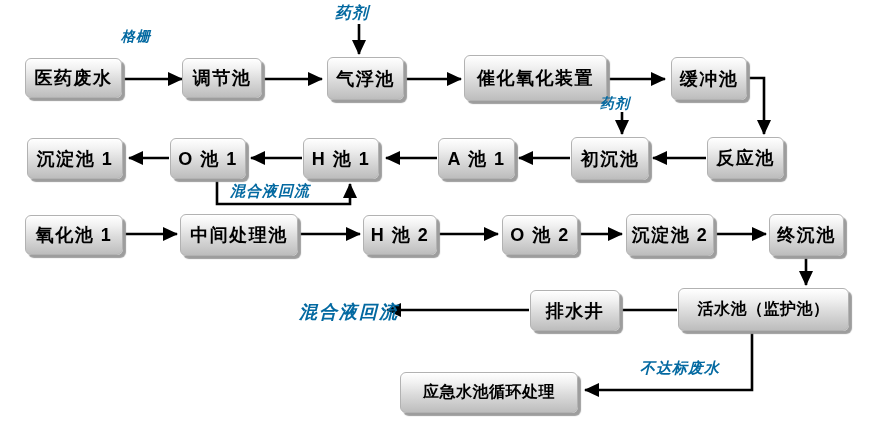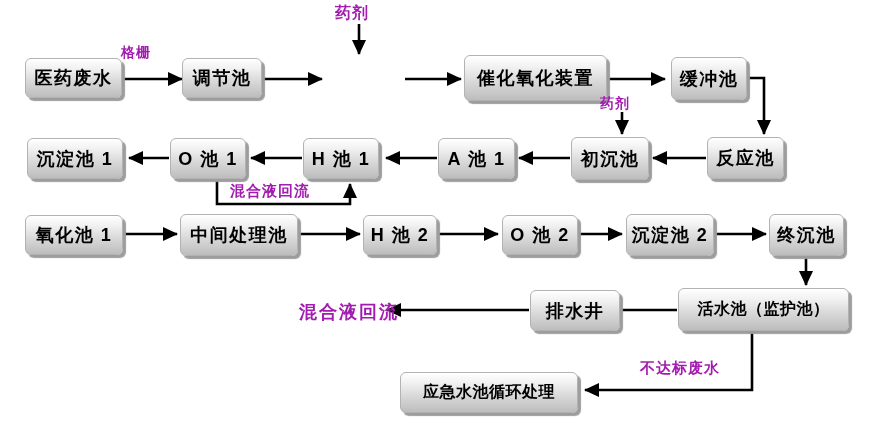--- a/index.html
+++ b/index.html
@@ -12,22 +12,22 @@
     display:flex;align-items:center;justify-content:center;
     background:linear-gradient(180deg,#ffffff 0%,#f1f1f1 25%,#dbdbdb 55%,#c7c7c7 85%,#bdbdbd 100%);
     border:1px solid #b2b2b2;
     border-radius:6px;
     box-shadow:3px 3px 1px #9d9d9d, inset 0 1px 0 #ffffff;
     font-weight:700;font-size:18px;letter-spacing:1.5px;color:#000;
     white-space:nowrap;text-align:center;
   }
   .node.small{font-size:16px;letter-spacing:0.5px;}
   .lbl{
-    position:absolute;font-weight:700;color:#a21caf;white-space:nowrap;
-    font-size:15px;letter-spacing:1px;
+    position:absolute;font-weight:700;color:#0369a1;white-space:nowrap;
+    font-size:15px;letter-spacing:1px;font-style:italic;
   }
   .lbl.big{font-size:18px;letter-spacing:2px;}
   svg#arrows{position:absolute;left:0;top:0;pointer-events:none;}
   svg#arrows line, svg#arrows polyline{stroke:#000;stroke-width:2.6;fill:none;}
 </style>
 </head>
 <body>
 
 <div id="canvas">
 
@@ -61,20 +61,21 @@
     <line x1="806" y1="257" x2="806" y2="285" marker-end="url(#ah)"></line>
 
     <line x1="677" y1="310" x2="608" y2="310" marker-end="url(#ah)"></line>
     <line x1="529" y1="310" x2="387" y2="310" marker-end="url(#ah)"></line>
 
     <polyline points="752,332 752,390 585,390" marker-end="url(#ah)"></polyline>
   </svg>
 
   <div class="node" style="left:25px;top:58px;width:97px;height:40px;">医药废水</div>
   <div class="node" style="left:182px;top:58px;width:80px;height:40px;">调节池</div>
+  <div class="node" style="left:327px;top:57px;width:77px;height:43px;">气浮池</div>
   <div class="node" style="left:464px;top:55px;width:143px;height:46px;">催化氧化装置</div>
   <div class="node" style="left:671px;top:57px;width:76px;height:43px;">缓冲池</div>
 
   <div class="node" style="left:707px;top:137px;width:77px;height:42px;">反应池</div>
   <div class="node" style="left:571px;top:137px;width:78px;height:43px;">初沉池</div>
   <div class="node" style="left:438px;top:138px;width:77px;height:41px;">A 池 1</div>
   <div class="node" style="left:303px;top:138px;width:76px;height:41px;">H 池 1</div>
   <div class="node" style="left:170px;top:138px;width:76px;height:41px;">O 池 1</div>
   <div class="node" style="left:27px;top:138px;width:96px;height:41px;">沉淀池 1</div>
 
@@ -83,20 +84,20 @@
   <div class="node" style="left:363px;top:215px;width:74px;height:40px;">H 池 2</div>
   <div class="node" style="left:502px;top:215px;width:76px;height:40px;">O 池 2</div>
   <div class="node" style="left:626px;top:214px;width:88px;height:42px;">沉淀池 2</div>
   <div class="node" style="left:769px;top:214px;width:75px;height:42px;font-family:Liberation Serif, serif;">终沉池</div>
 
   <div class="node small" style="left:678px;top:288px;width:171px;height:43px;">活水池（监护池）</div>
   <div class="node" style="left:530px;top:290px;width:90px;height:41px;">排水井</div>
 
   <div class="node small" style="left:400px;top:372px;width:178px;height:41px;">应急水池循环处理</div>
 
-  <div class="lbl" style="left:121px;top:44px;font-size:14px;">格栅</div>
+  <div class="lbl" style="left:121px;top:28px;font-size:14px;">格栅</div>
   <div class="lbl" style="left:335px;top:3px;font-size:16px;">药剂</div>
   <div class="lbl" style="left:600px;top:95px;font-size:14px;">药剂</div>
   <div class="lbl" style="left:230px;top:182px;text-align:right;">混合液回流</div>
   <div class="lbl big" style="left:299px;top:300px;">混合液回流</div>
   <div class="lbl" style="left:640px;top:359px;text-align:center;">不达标废水</div>
 
 </div>
 
 </body></html>

